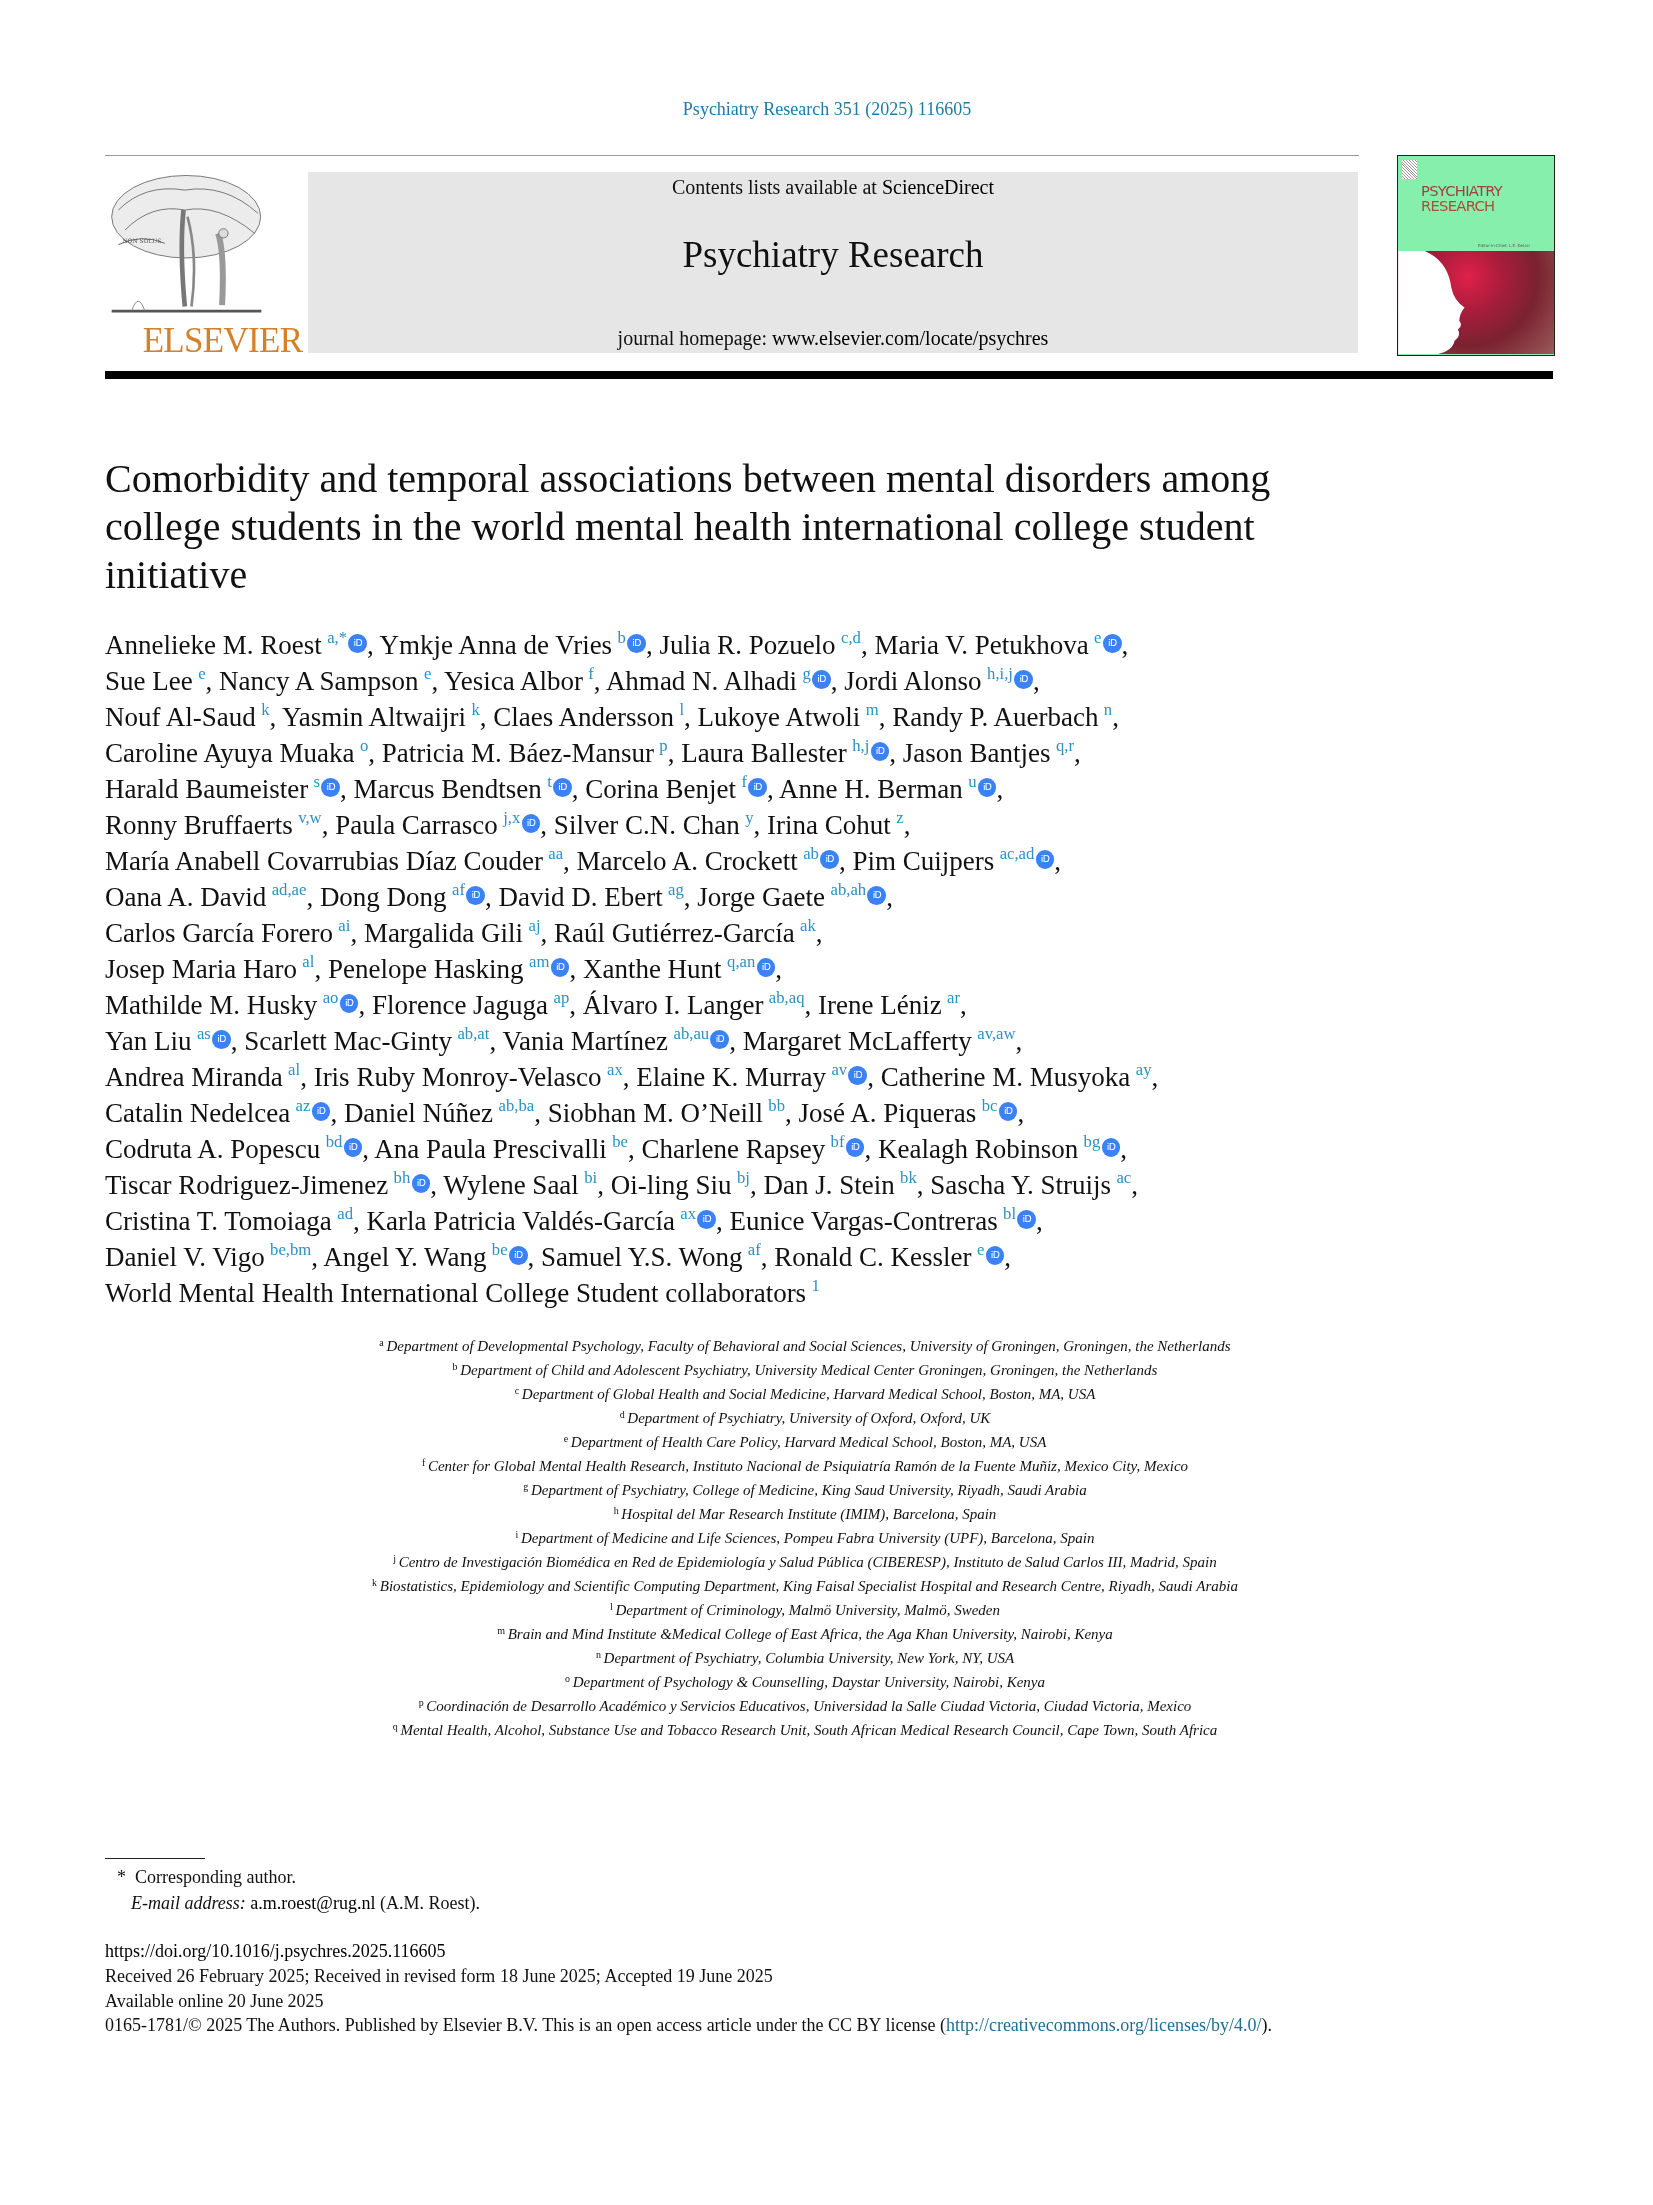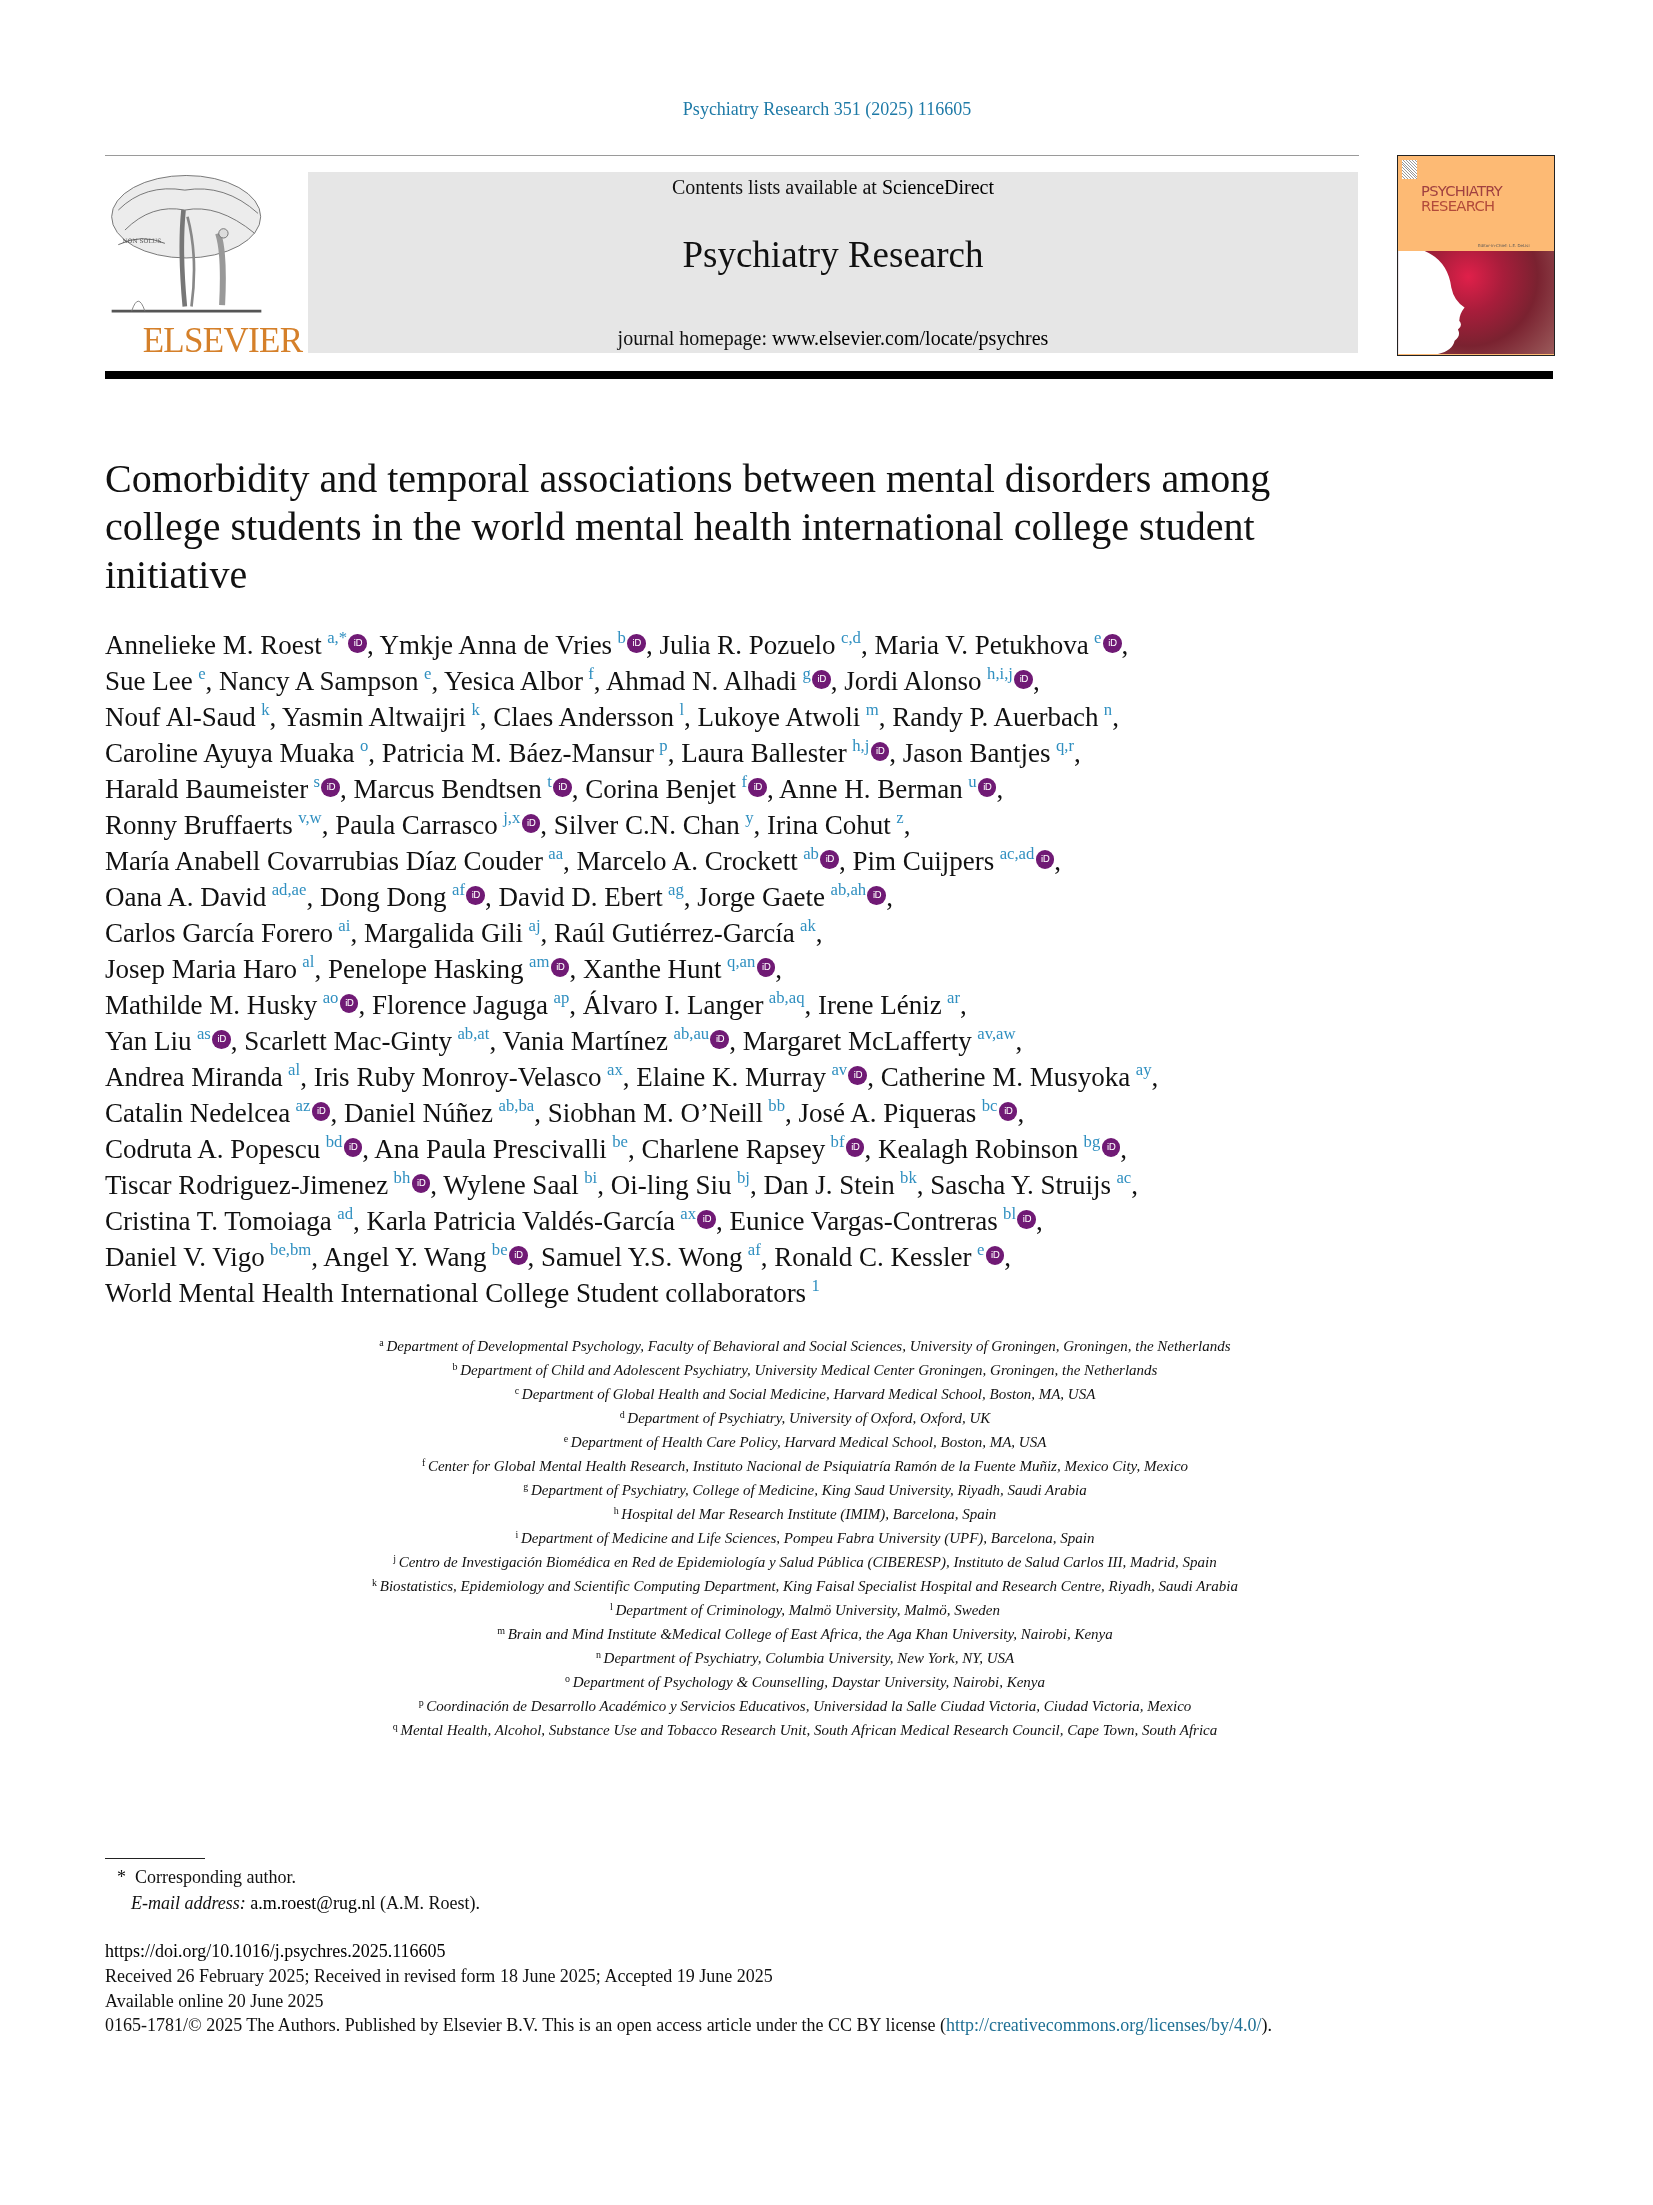--- a/index.html
+++ b/index.html
@@ -26,21 +26,21 @@
 
   #journal-banner {
     position: absolute; left: 308px; top: 172px; width: 1050px; height: 181px; background: #e6e6e6;
   }
   #contents-line { position: absolute; top: 4px; width: 100%; text-align: center; font-size: 20px; }
   #journal-name { position: absolute; top: 61px; width: 100%; text-align: center; font-size: 37px; }
   #homepage-line { position: absolute; top: 155px; width: 100%; text-align: center; font-size: 20px; }
 
   #journal-cover {
     position: absolute; left: 1397px; top: 155px; width: 156px; height: 199px;
-    border: 1.3px solid #222; background: #fdba74; overflow: hidden;
+    border: 1.3px solid #222; background: #86efac; overflow: hidden;
   }
   #cover-title { position: absolute; left: 23px; top: 27px; width: 130px; text-align: left;
     font-family: "DejaVu Sans", sans-serif; font-size: 14.7px; line-height: 15.3px; color: #a04040; letter-spacing: -0.7px; }
   #cover-title .l2 { color: #b24a3a; }
   #cover-editor { position: absolute; left: 80px; top: 87px; font-family: "DejaVu Sans", sans-serif; font-size: 4px; color: #555; }
   #cover-art {
     position: absolute; left: 0; top: 95px; width: 156px; height: 103px;
     background: radial-gradient(circle at 45% 25%, #e0204a 0%, #a81d3b 30%, #7a2230 60%, #9b5b5b 100%);
   }
   #cover-silhouette { position: absolute; left: 0; top: 95px; width: 80px; height: 103px; }
@@ -53,21 +53,21 @@
     position: absolute; left: 105px; top: 455px; width: 1267px;
     font-size: 40px; line-height: 48px; margin: 0; font-weight: normal;
   }
   #authors {
     position: absolute; left: 105px; top: 627px; width: 1267px;
     font-size: 27px; line-height: 36px;
   }
   #authors sup { color: #2f8fc0; font-size: 16.7px; vertical-align: 10.7px; line-height: 0; }
   .orcid {
     display: inline-block; width: 18.7px; height: 18.7px; border-radius: 50%;
-    background: #701a75; color: #fff; font-family: "DejaVu Sans", sans-serif;
+    background: #3b82f6; color: #fff; font-family: "DejaVu Sans", sans-serif;
     font-size: 9.3px; line-height: 18.7px; text-align: center; vertical-align: 8px; margin-left: 1.3px;
     letter-spacing: -0.7px;
   }
 
   
   #affiliations { position: absolute; left: 105px; top: 1334px; width: 1400px; text-align: center; }
   .aff { font-size: 15px; line-height: 24px; font-style: italic; white-space: nowrap; }
   .aff sup { font-style: normal; font-size: 10px; vertical-align: 5.3px; line-height: 0; margin-right: 2.7px; }
 
   

